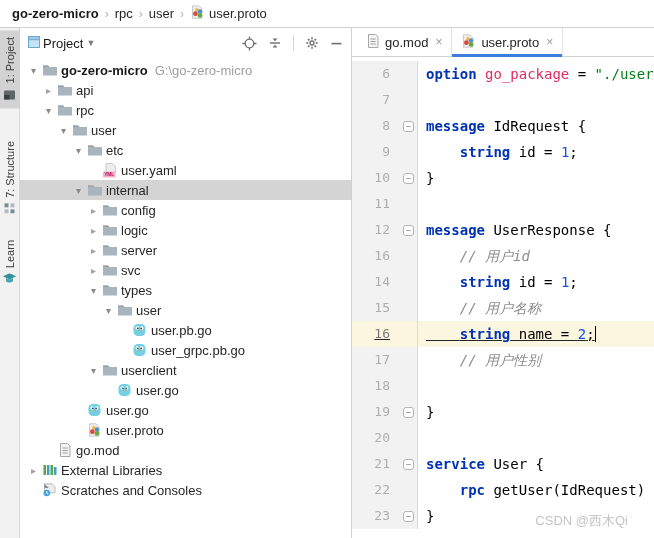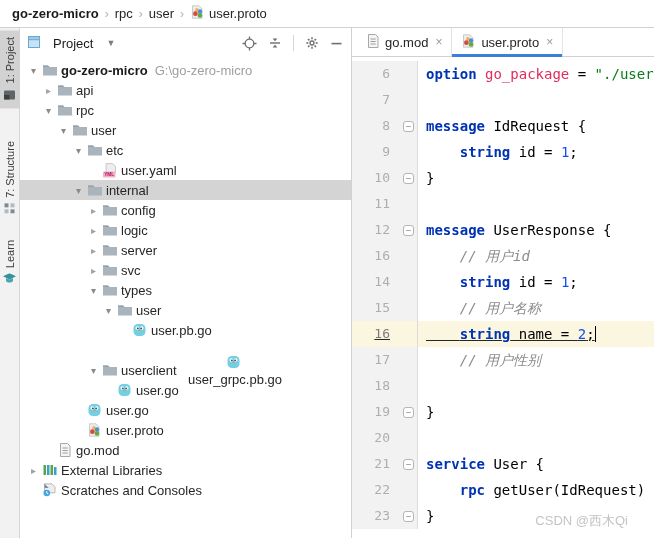--- a/index.html
+++ b/index.html
@@ -23,21 +23,21 @@
            display:flex; flex-direction:column; align-items:center; padding-top:2px; flex:0 0 20px;}
   .tw-tab { writing-mode:vertical-rl; transform:rotate(180deg); font-size:11px; color:#3c3c3c;
             display:flex; align-items:center; gap:5px; padding:7px 0; width:20px; cursor:default; }
   .tw-tab.active { background:#D2D2D2; }
   .tw-icon { transform:rotate(180deg); line-height:0; }
   .tw-gap-a { margin-top:0; } .tw-gap-b { margin-top:26px; } .tw-gap-c { margin-top:12px; }
 
   
   .project-panel { width:332px; flex:0 0 332px; background:#fff; border-right:1px solid #D1D1D1;
                    display:flex; flex-direction:column; overflow:hidden; }
-  .panel-header { height:30px; display:flex; align-items:center; gap:12px; padding:0 8px 0 7px; }
+  .panel-header { height:30px; display:flex; align-items:center; gap:2px; padding:0 8px 0 7px; }
   .panel-title { color:#1a1a1a; }
   .dd-arrow { color:#7d7d7d; font-size:9px; margin-left:1px; }
   .header-icons { margin-left:auto; display:flex; align-items:center; gap:11px; }
   .hdr-ico { line-height:0; cursor:pointer; }
   .hdr-div { width:1px; height:16px; background:#D6D6D6; }
 
   .tree { padding-top:2px; flex:1; overflow:hidden; }
   .tree-row { height:20px; display:flex; align-items:center; white-space:nowrap; cursor:pointer; }
   .tree-row.selected { background:#D4D4D4; }
   .tw-arrow { width:15px; flex:0 0 15px; text-align:center; font-size:10px; color:#8a8a8a; }
@@ -270,21 +270,21 @@
             <span class="node-ico"><svg width="15" height="14" viewBox="0 0 15 14">
                 <rect x="1.5" y="1" width="12" height="12" rx="4.5" fill="#72CFE4"></rect>
                 <circle cx="5.3" cy="5" r="1.8" fill="#fff"></circle>
                 <circle cx="9.7" cy="5" r="1.8" fill="#fff"></circle>
                 <circle cx="5.9" cy="5.3" r="0.85" fill="#26343c"></circle>
                 <circle cx="9.1" cy="5.3" r="0.85" fill="#26343c"></circle>
                 <ellipse cx="7.5" cy="7.3" rx="1.3" ry="0.9" fill="#C9A26B"></ellipse>
               </svg></span>
             <span class="node-label">user.pb.go</span>
           </div>
-          <div class="tree-row" style="padding-left: 96px; flex-direction: column;">
+          <div class="tree-row" style="padding-left: 96px;">
             <span class="tw-arrow"></span>
             <span class="node-ico"><svg width="15" height="14" viewBox="0 0 15 14">
                 <rect x="1.5" y="1" width="12" height="12" rx="4.5" fill="#72CFE4"></rect>
                 <circle cx="5.3" cy="5" r="1.8" fill="#fff"></circle>
                 <circle cx="9.7" cy="5" r="1.8" fill="#fff"></circle>
                 <circle cx="5.9" cy="5.3" r="0.85" fill="#26343c"></circle>
                 <circle cx="9.1" cy="5.3" r="0.85" fill="#26343c"></circle>
                 <ellipse cx="7.5" cy="7.3" rx="1.3" ry="0.9" fill="#C9A26B"></ellipse>
               </svg></span>
             <span class="node-label">user_grpc.pb.go</span>

